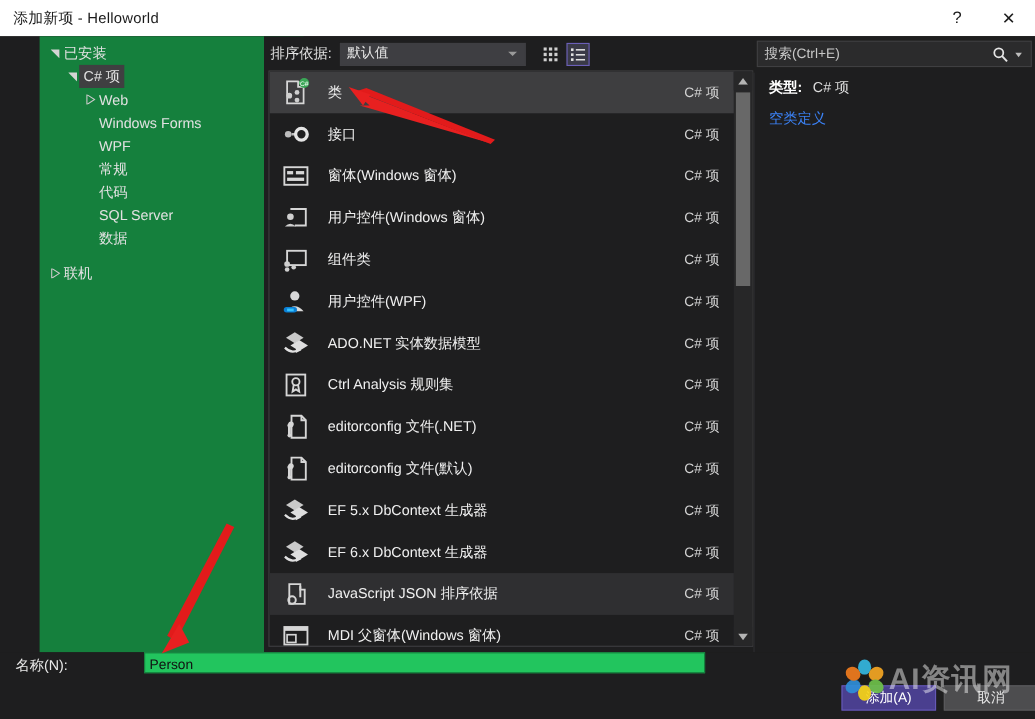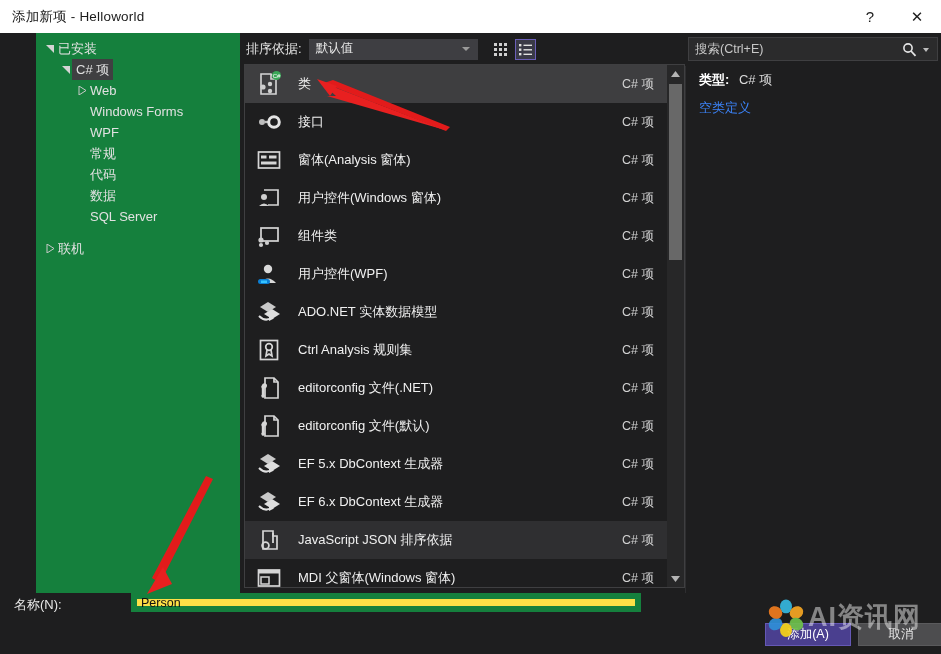--- a/index.html
+++ b/index.html
@@ -112,22 +112,22 @@
   .detail .dl b{font-weight:bold;color:#ffffff;}
   .detail .dl span{color:#dcdcdc;}
   .detail .dl2{margin:6px 0 0 14px;font-size:13px;color:#3b82f6;}
   .vsep{position:absolute;left:0;top:33px;width:1px;height:527px;background:#2e2e30;}
 
   
   .bottom{position:absolute;left:0;top:593px;width:941px;height:61px;background:#1e1e1f;}
   .namelabel{position:absolute;left:14px;top:596px;font-size:13px;color:#e8e8e8;}
   .nameinput{
     position:absolute;left:131px;top:593px;width:510px;height:19px;
-    background:#fde047;border:6px solid #15803d;box-sizing:border-box;
-    display:flex;align-items:center;
+    background:#22c55e;border:1px solid #15803d;box-sizing:border-box;
+    display:flex;align-items:flex-end;
   }
   .nameinput .v{font-size:12.5px;color:#111;margin-left:4px;}
   .btn{
     position:absolute;top:623px;height:23px;width:86px;
     display:flex;align-items:center;justify-content:center;
     font-size:12.5px;box-sizing:border-box;
   }
   .btn.primary{left:765px;background:#4a3f8f;color:#ffffff;border:1px solid #6558b5;}
   .btn.secondary{left:858px;background:#4d4d4f;color:#e8e8e8;border:1px solid #5a5a5c;}
 
@@ -194,25 +194,25 @@
         <div class="tree-node lvl2">
           <span class="tw"></span>
           <span class="node-label">常规</span>
         </div>
         <div class="tree-node lvl2">
           <span class="tw"></span>
           <span class="node-label">代码</span>
         </div>
         <div class="tree-node lvl2">
           <span class="tw"></span>
+          <span class="node-label">SQL Server</span>
+        </div>
+        <div class="tree-node lvl2">
+          <span class="tw"></span>
           <span class="node-label">数据</span>
-        </div>
-        <div class="tree-node lvl2">
-          <span class="tw"></span>
-          <span class="node-label">SQL Server</span>
         </div>
         <div style="height: 11px;"></div>
         <div class="tree-node lvl0">
           <span class="tw">
             <svg width="9" height="9" viewBox="0 0 9 9">
               <polygon points="1,0 8,4.5 1,9" fill="none" stroke="#c9c9c9" stroke-width="1"></polygon>
             </svg>
           </span>
           <span class="node-label">联机</span>
         </div>
@@ -287,21 +287,21 @@
             </div>
             <div class="row">
               <span class="ico">
                 <svg width="26" height="26" viewBox="0 0 26 26">
                   <rect x="2.5" y="5" width="21" height="16" fill="none" stroke="#d6d6d6" stroke-width="1.7"></rect>
                   <rect x="5" y="8.5" width="5.5" height="3" fill="#d6d6d6"></rect>
                   <rect x="13" y="8.5" width="7.5" height="3" fill="#d6d6d6"></rect>
                   <rect x="5" y="14.5" width="15.5" height="3" fill="#d6d6d6"></rect>
                 </svg>
               </span>
-              <span class="nm">窗体(Analysis 窗体)</span>
+              <span class="nm">窗体(Windows 窗体)</span>
               <span class="tp">C# 项</span>
             </div>
             <div class="row">
               <span class="ico">
                 <svg width="26" height="26" viewBox="0 0 26 26">
                   <path d="M8 5 h14 v15 h-10" fill="none" stroke="#d6d6d6" stroke-width="1.7"></path>
                   <circle cx="8" cy="12" r="3" fill="#cfcfcf"></circle>
                   <path d="M3 21 q5 -5 10 0 z" fill="#cfcfcf"></path>
                 </svg>
               </span>

